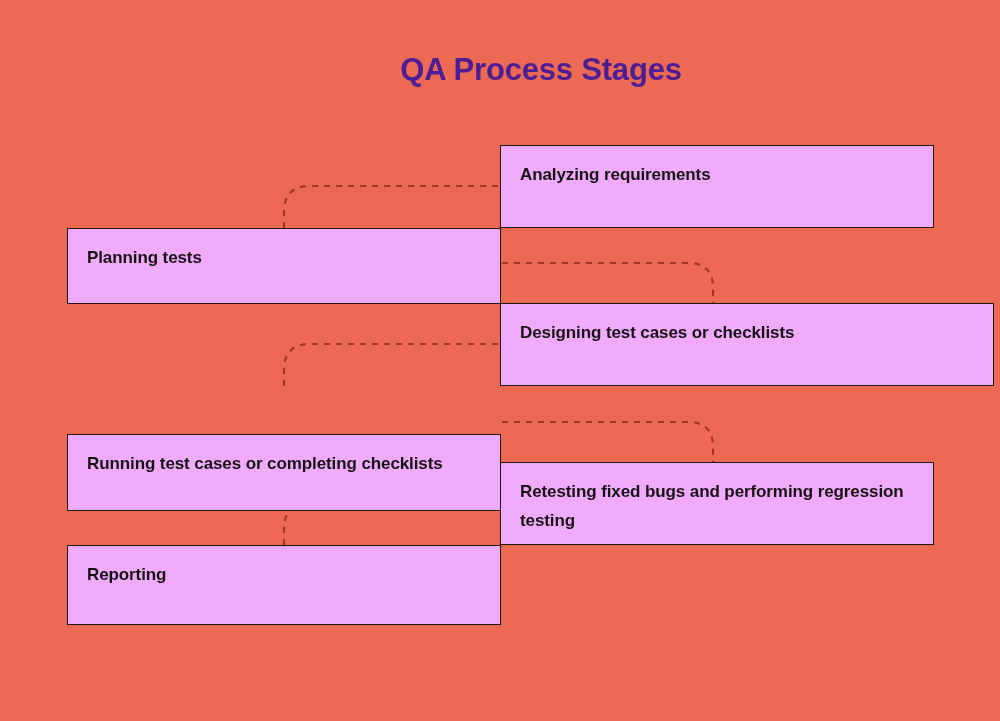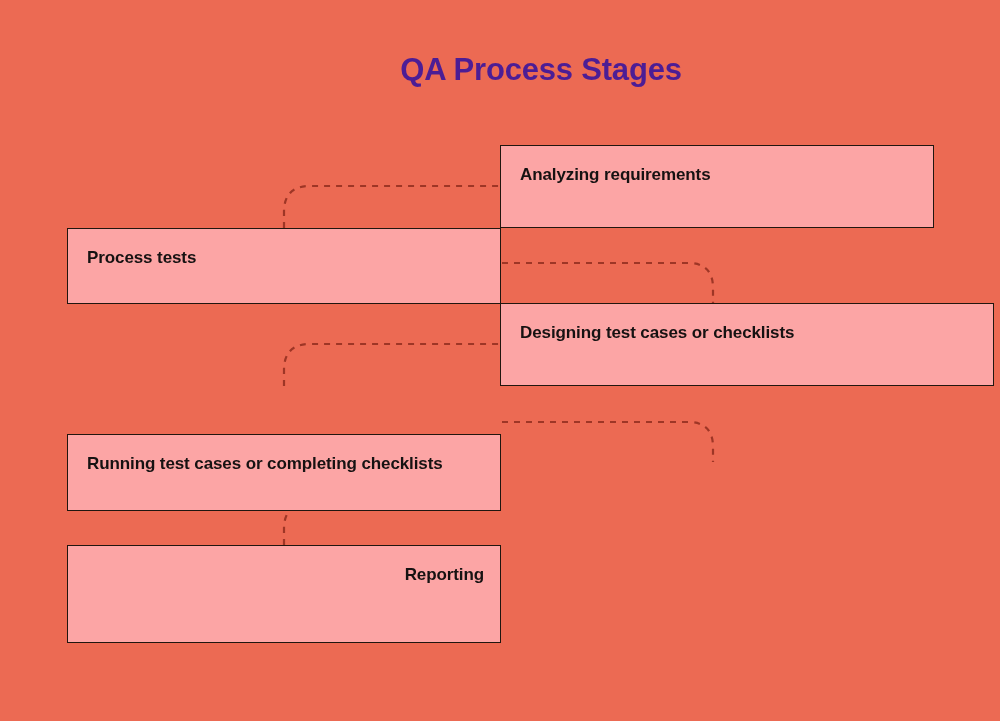--- a/index.html
+++ b/index.html
@@ -33,21 +33,21 @@
   #connectors {
     position: absolute;
     left: 0;
     top: 0;
     width: 1000px;
     height: 721px;
     pointer-events: none;
   }
   .stage-box {
     position: absolute;
-    background: #fca5a5;
+    background: #f0abfc;
     border: 1.6px solid #20160f;
     box-sizing: border-box;
   }
   .stage-label {
     position: absolute;
     left: 19px;
     top: 14px;
     right: 16px;
     color: #161212;
     font-size: 17px;
@@ -71,29 +71,32 @@
       <path d="M 502 422 L 688 422 Q 713 422 713 447 L 713 462"></path>
       <path d="M 284 545 L 284 529 Q 284 503 310 503 L 500 503"></path>
     </g>
   </svg>
 
   <div class="stage-box" style="left:500px; top:145px; width:434px; height:83px;">
     <div class="stage-label">Analyzing requirements</div>
   </div>
 
   <div class="stage-box" style="left:67px; top:228px; width:434px; height:76px;">
-    <div class="stage-label">Process tests</div>
+    <div class="stage-label">Planning tests</div>
   </div>
 
   <div class="stage-box" style="left:500px; top:303px; width:494px; height:83px;">
     <div class="stage-label">Designing test cases or checklists</div>
   </div>
 
   <div class="stage-box" style="left:67px; top:386px; width:434px; height:77px;margin-top:48px;">
     <div class="stage-label">Running test cases or completing checklists</div>
   </div>
 
+  <div class="stage-box" style="left:500px; top:462px; width:434px; height:83px;">
+    <div class="stage-label">Retesting fixed bugs and performing regression testing</div>
+  </div>
 
-  <div class="stage-box" style="left:67px; top:545px; width:434px; height:98px;text-align:right;">
+  <div class="stage-box" style="left:67px; top:545px; width:434px; height:80px;">
     <div class="stage-label">Reporting</div>
   </div>
 
 </div>
 
 </body></html>

